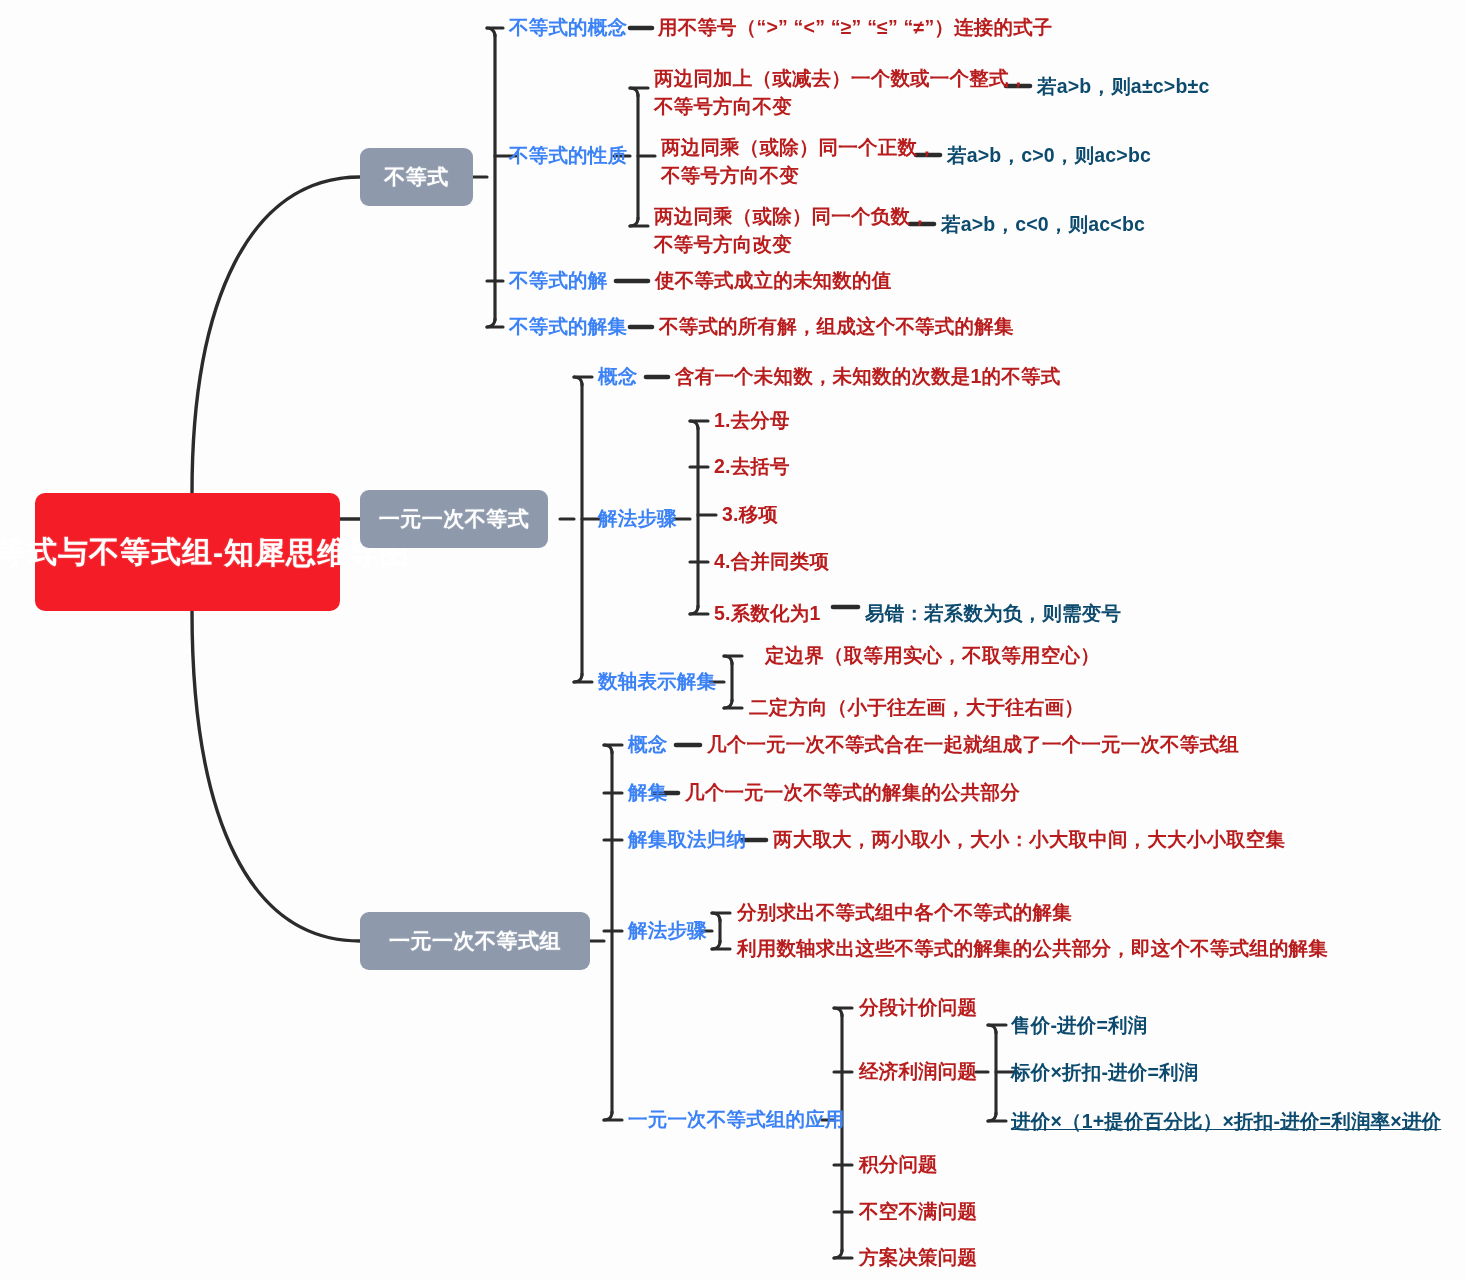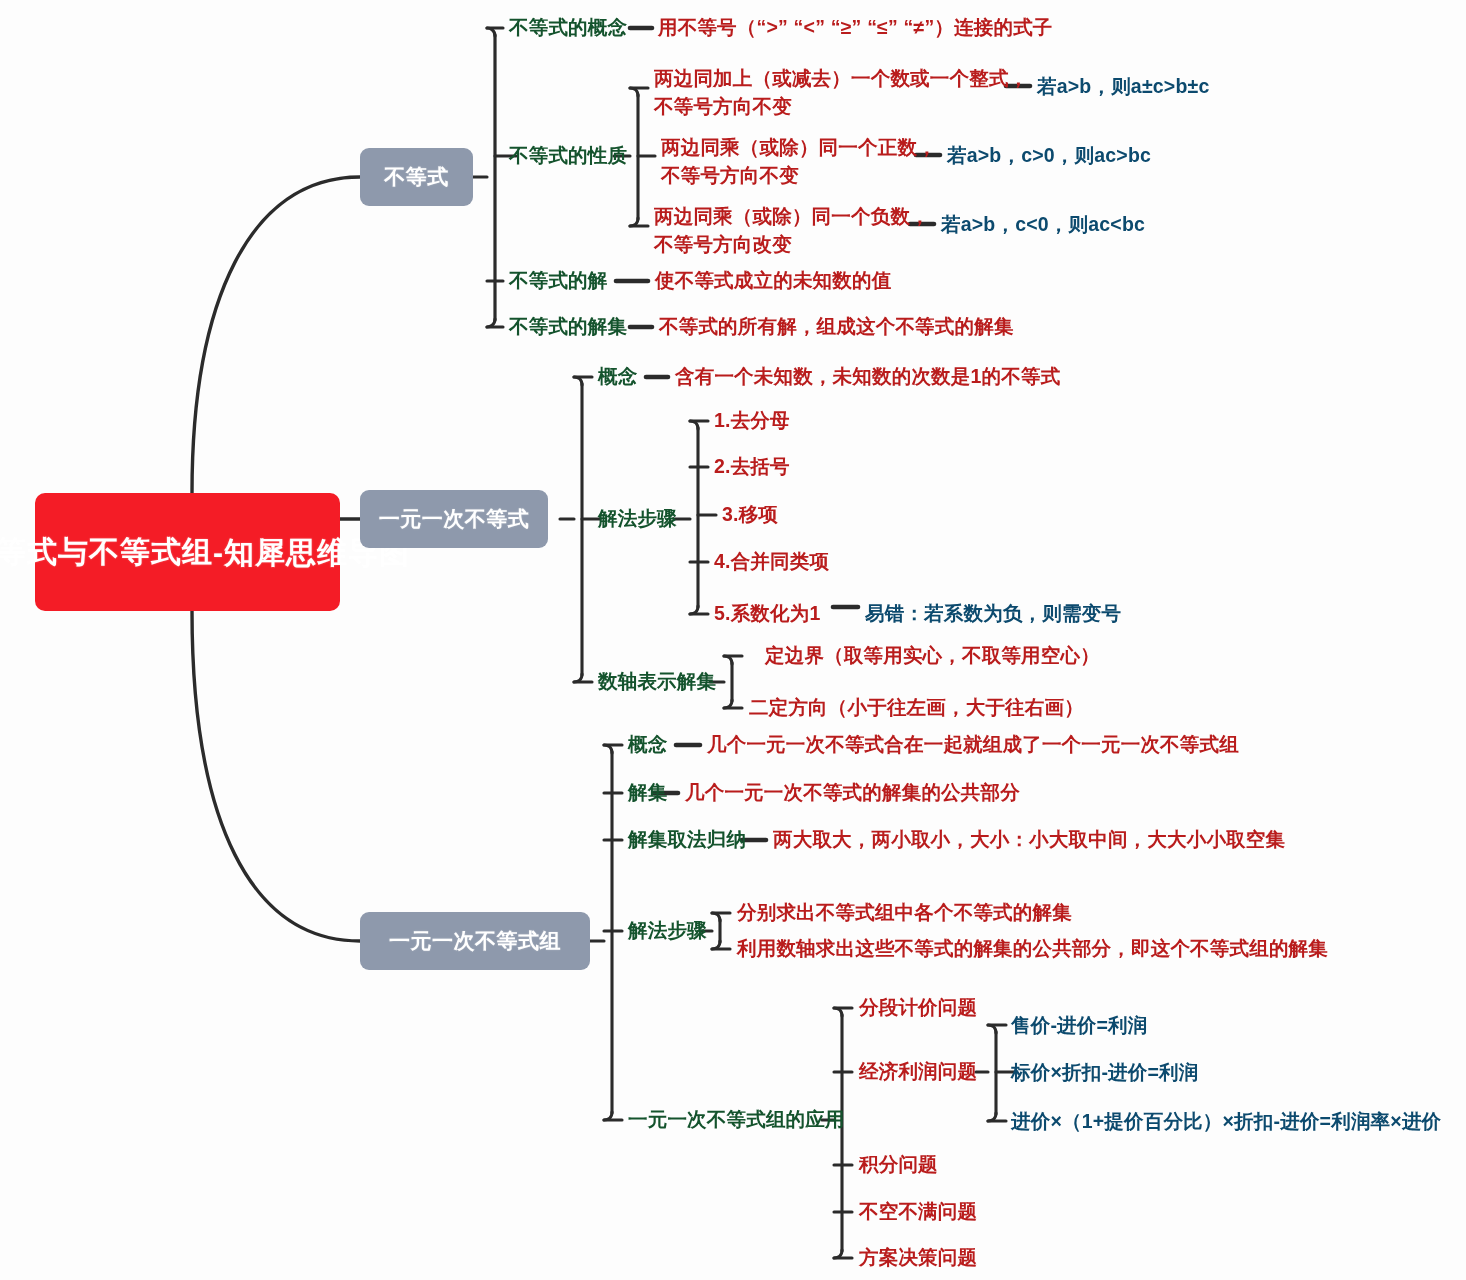--- a/index.html
+++ b/index.html
@@ -68,21 +68,21 @@
   #branch-1 { left: 360px; top: 490px;  width: 188px; height: 58px; }
   #branch-2 { left: 360px; top: 912px;  width: 230px; height: 58px; }
 
   
   .txt {
     color: #4d5156;
     font-size: 19.5px;
     font-weight: 700;
     letter-spacing: .2px;
   }
-  .txt.l2 { color: #14532d; }
+  .txt.l2 { color: #3b82f6; }
   .txt.l3 { color: #b91c1c; font-weight: 700; }
   .txt.l4 { color: #0c4a6e; font-weight: 700; }
   .txt.two-line { white-space: pre-line; line-height: 1.45; }
 </style>
 </head>
 <body>
 
 <div id="canvas">
 
   <svg id="wires" viewBox="0 0 1466 1280" xmlns="http://www.w3.org/2000/svg">
@@ -252,19 +252,19 @@
   <div class="node txt l3" style="left:737px; top:900px;">分别求出不等式组中各个不等式的解集</div>
   <div class="node txt l3" style="left:737px; top:936px;">利用数轴求出这些不等式的解集的公共部分，即这个不等式组的解集</div>
 
   <div class="node txt l2" style="left:628px; top:1107px;">一元一次不等式组的应用</div>
 
   <div class="node txt l3" style="left:859px; top:995px;">分段计价问题</div>
 
   <div class="node txt l3" style="left:859px; top:1059px;">经济利润问题</div>
   <div class="node txt l4" style="left:1011px; top:1013px;">售价-进价=利润</div>
   <div class="node txt l4" style="left:1011px; top:1060px;">标价×折扣-进价=利润</div>
-  <div class="node txt l4" style="left:1011px; top:1109px;">进价×（1+提价百分比）×折扣-进价=利润率×进价</div>
+  <div class="node txt l4" style="left:1011px; top:1109px;text-decoration:underline;">进价×（1+提价百分比）×折扣-进价=利润率×进价</div>
 
   <div class="node txt l3" style="left:859px; top:1152px;">积分问题</div>
   <div class="node txt l3" style="left:859px; top:1199px;">不空不满问题</div>
   <div class="node txt l3" style="left:859px; top:1245px;">方案决策问题</div>
 
 </div>
 
 </body></html>

